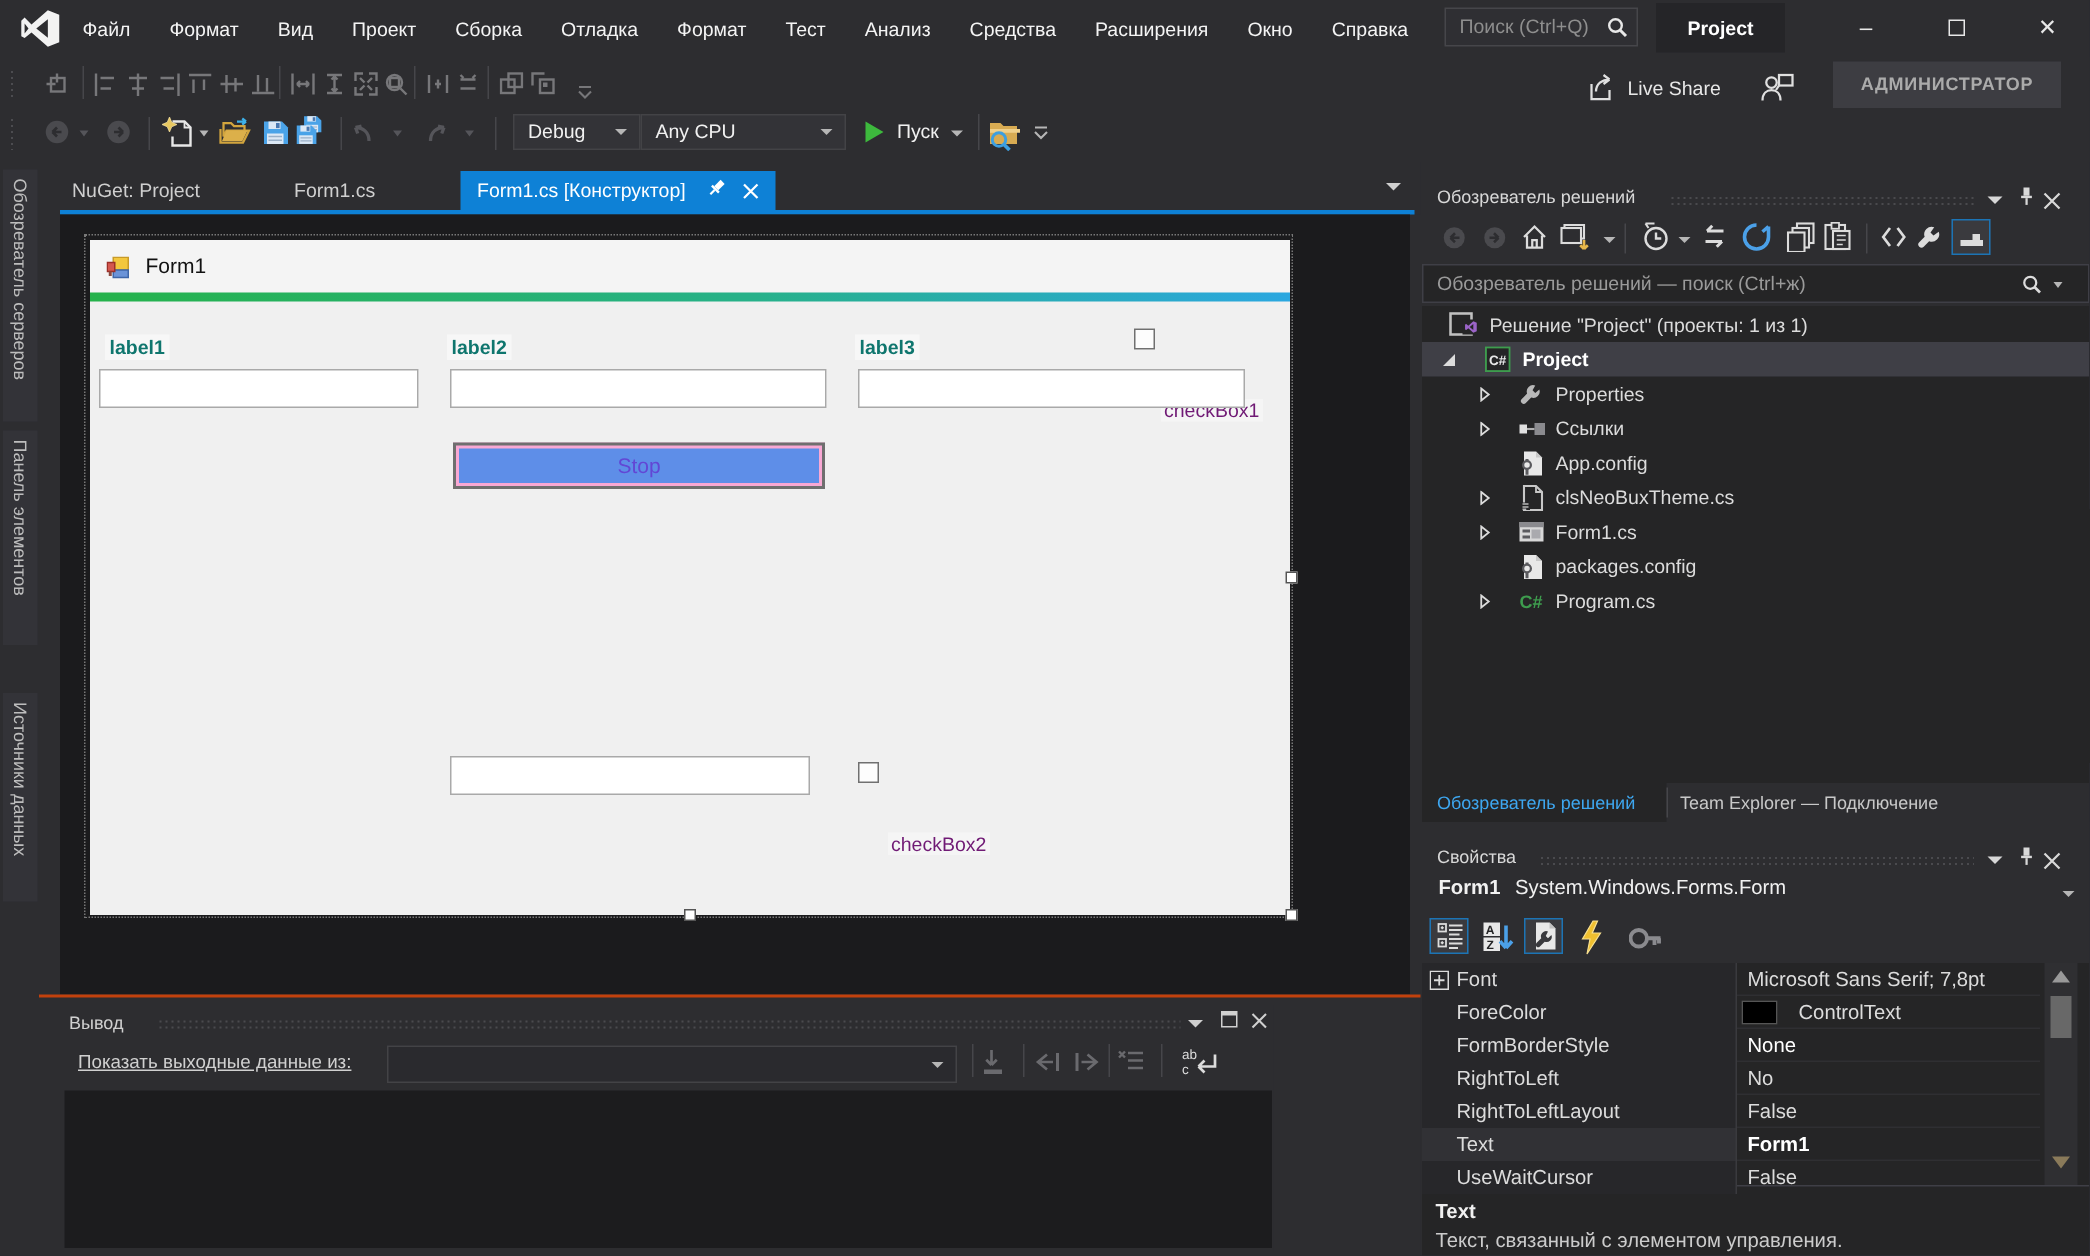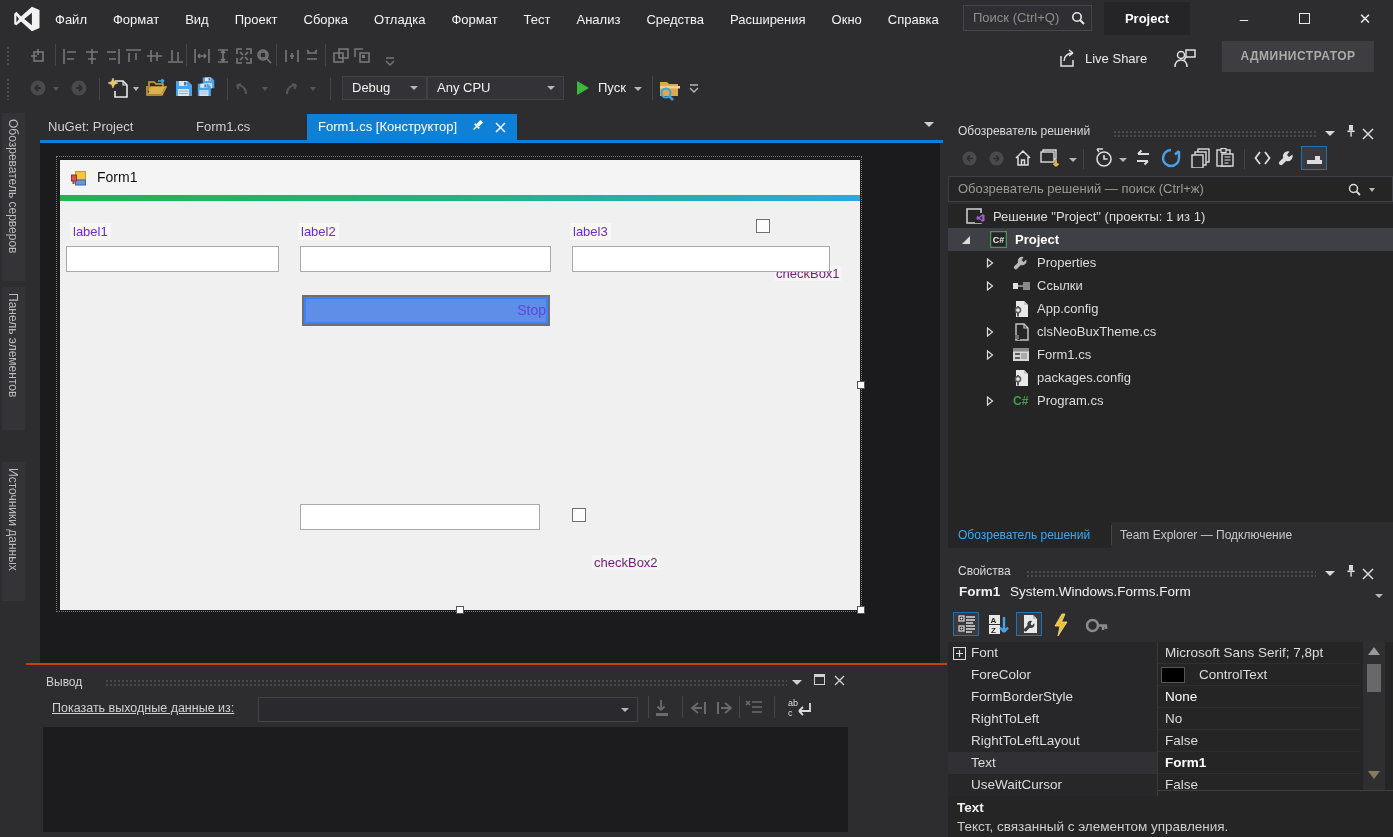--- a/index.html
+++ b/index.html
@@ -26,21 +26,21 @@
 
 #sidebar{position:absolute;left:0;top:108px;width:26px;height:729px;background:#2d2d30;}
 .vtab{position:absolute;left:2px;width:23px;background:#333338;color:#bdbdbd;font-size:12px;}
 .vtab span{position:absolute;left:4px;top:6px;writing-mode:vertical-rl;white-space:nowrap;}
 
 #designer{position:absolute;left:40px;top:143px;width:900px;height:520px;background:#1b1b1d;}
 #selborder{position:absolute;left:16px;top:13px;width:806px;height:456px;border:1px dotted #787878;}
 #form{position:absolute;left:20px;top:17px;width:800px;height:450px;background:#f0f0f0;}
 #formtitle{position:absolute;left:0;top:0;width:800px;height:35px;background:#f4f4f4;color:#111;font-size:14px;}
 #gradline{position:absolute;left:0;top:35px;width:800px;height:6px;background:linear-gradient(90deg,#25b24b 0%,#27b189 55%,#2ba7e0 100%);}
-.flabel{position:absolute;background:#f7f7f7;color:#6d28d9;font-size:13px;padding:1px 3px;}
+.flabel{position:absolute;background:#f7f7f7;color:#0f766e;font-size:13px;padding:1px 3px;font-weight:bold;}
 .ftext{position:absolute;height:26px;background:#fff;border:1px solid #a9a9a9;}
 .fcheck{position:absolute;width:14px;height:14px;background:#fdfdfd;border:1px solid #707070;}
 .fchecklbl{position:absolute;color:#701a75;font-size:13px;background:#f5f5f5;padding:0 2px;margin-top:48px;}
 .fbtn{position:absolute;width:248px;height:31px;border:2px solid #6f6f6f;padding:2px;font-size:14px;text-align:center;}
 .fbtn .inner{width:100%;height:100%;line-height:22px;}
 .handle{position:absolute;width:8px;height:8px;background:#fff;border:1px solid #555;}
 
 #bottomdock{position:absolute;left:26px;top:663px;width:921px;height:201px;background:#2d2d30;border-top:2px solid #c2410c;}
 #output{position:absolute;left:16px;top:5px;width:807px;height:164px;background:#2d2d30;}
 .paneltitle{font-size:12px;color:#d0d0d0;}
@@ -291,21 +291,21 @@
     </div>
     <div id="gradline"></div>
     <div class="flabel" style="left:10px;top:63px;">label1</div>
     <div class="flabel" style="left:238px;top:63px;">label2</div>
     <div class="flabel" style="left:510px;top:63px;">label3</div>
     <div class="fcheck" style="left:696px;top:59px;"></div>
     <div class="fchecklbl" style="left:714px;top:58px;">checkBox1</div>
     <div class="ftext" style="left:6px;top:86px;width:213px;"></div>
     <div class="ftext" style="left:240px;top:86px;width:251px;"></div>
     <div class="ftext" style="left:512px;top:86px;width:258px;"></div>
-    <div class="fbtn" style="left:242px;top:135px;background:#3b82f6;text-align:right;">
+    <div class="fbtn" style="left:242px;top:135px;background:#f9a8d4;">
           <div class="inner" style="background:#5e8ee8;color:#6247d5;">Stop</div>
         </div>
     <div class="ftext" style="left:240px;top:344px;width:240px;"></div>
     <div class="fcheck" style="left:512px;top:348px;"></div>
     <div class="fchecklbl" style="left:532px;top:347px;">checkBox2</div>
   </div>
   <div class="handle" style="left:817px;top:238px;"></div>
   <div class="handle" style="left:416px;top:463px;"></div>
   <div class="handle" style="left:817px;top:463px;"></div>
 </div>

